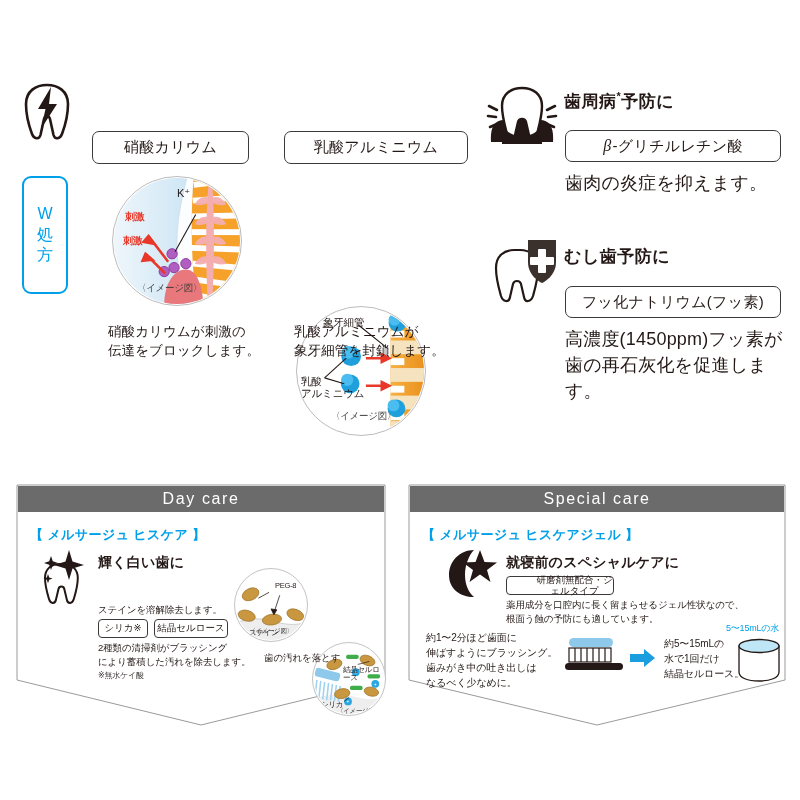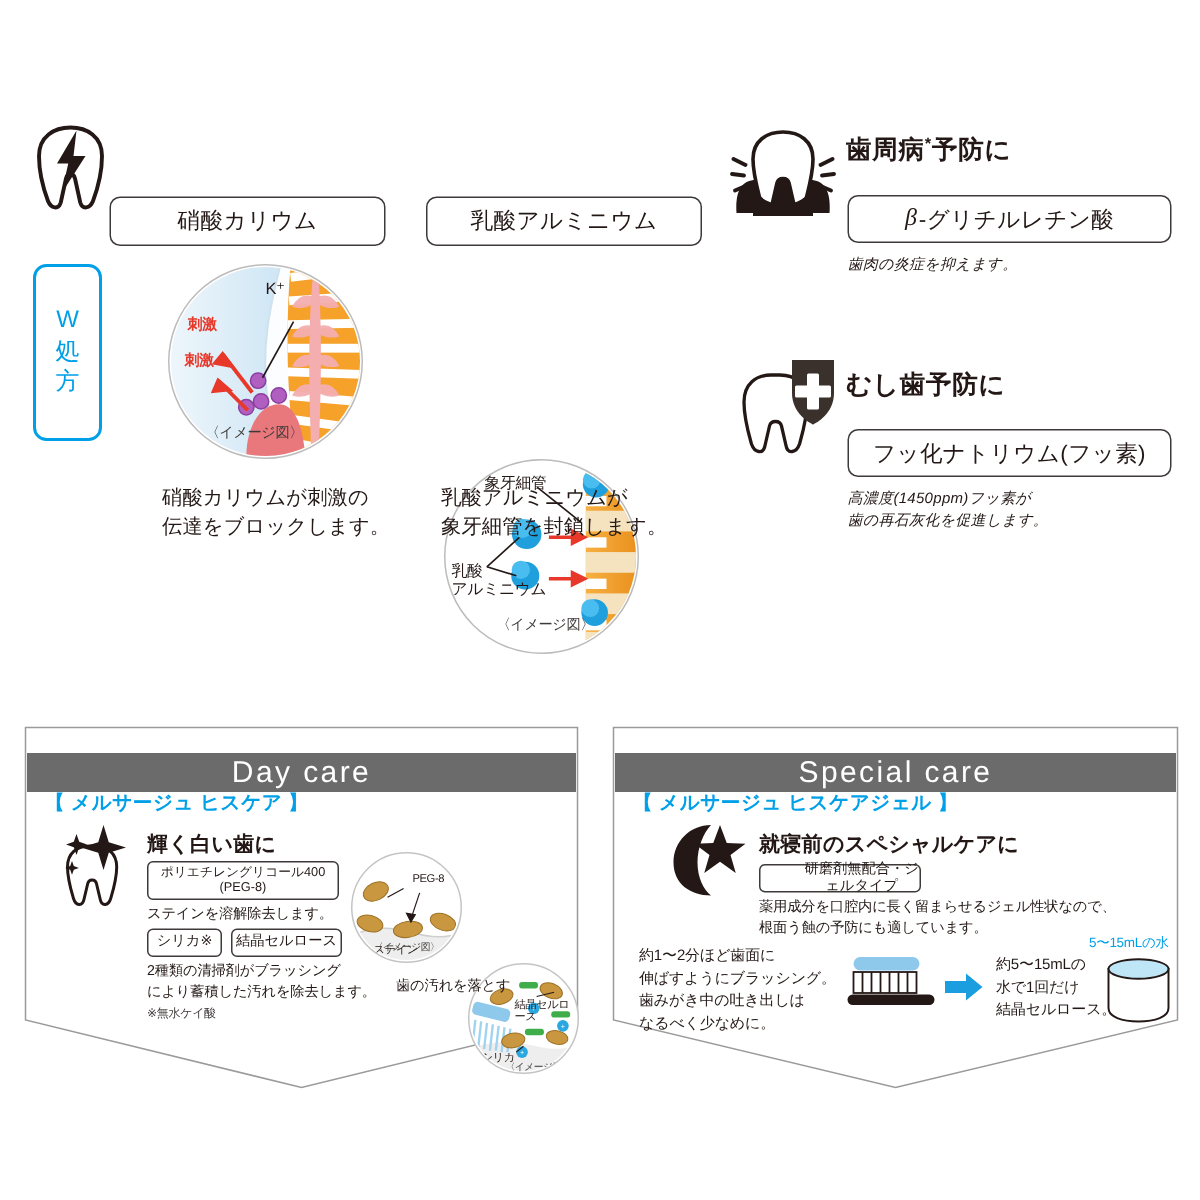--- a/index.html
+++ b/index.html
@@ -22,21 +22,21 @@
 
   .ing-box{
     border:1.4px solid #3e3a39;border-radius:7px;
     background:#fff;
     display:flex;align-items:center;justify-content:center;
     font-size:15px;letter-spacing:.3px;box-sizing:border-box;
   }
   .ing-box.italic-b{font-size:15px;}
   .ing-box.italic-b i{font-family:"Liberation Serif",serif;font-style:italic;font-size:16px;padding-right:1px;}
 
-  .desc{font-size:10px;line-height:1.45;letter-spacing:.2px;font-style:italic;}
+  .desc{font-size:18px;line-height:1.45;letter-spacing:.2px;}
 
   
   #w-badge{
     left:22px;top:176px;width:46px;height:118px;
     border:2px solid #00a0e9;border-radius:9px;background:#fff;
     display:flex;flex-direction:column;align-items:center;justify-content:center;
     color:#00a0e9;font-size:16px;line-height:1.28;font-weight:500;
     box-sizing:border-box;
   }
 
@@ -48,23 +48,22 @@
 
   .lbl{position:absolute;font-size:10px;color:#231815;letter-spacing:-.2px;line-height:1.15;}
 
   
   .panel{position:absolute;}
   .panel-outline{position:absolute;left:0;top:0;}
   .bar{
     position:absolute;left:2px;top:2px;
     background:#6b6b6b;color:#ffffff;
     display:flex;align-items:center;justify-content:center;
-    font-size:20px;letter-spacing:1.6px;font-weight:400;
+    font-size:16px;letter-spacing:1.6px;font-weight:400;
     box-sizing:border-box;
-    margin-top:16px;
   }
   .brand{
     color:#00a0e9;font-size:13px;font-weight:bold;letter-spacing:.4px;
   }
   .sub-head{font-size:14px;font-weight:bold;letter-spacing:.2px;}
   .mini-box{
     border:1.2px solid #3e3a39;border-radius:4px;background:#fff;
     display:inline-flex;align-items:center;justify-content:center;
     text-align:center;box-sizing:border-box;line-height:1.15;
   }
@@ -84,21 +83,21 @@
 <div id="top-section">
 
   <div class="abs" style="left:18px;top:82px;width:58px;height:60px;">
     <svg viewBox="0 0 58 60" width="58" height="60">
       <path d="M29 3 C18 3 8 9 8 22 C8 33 11 44 14 52 C16 57 21 58 22.5 53 L26 37 C27 33 31 33 32 37 L35.5 53 C37 58 42 57 44 52 C47 44 50 33 50 22 C50 9 40 3 29 3 Z" fill="#fff" stroke="#231815" stroke-width="2.6" stroke-linejoin="round"></path>
       <path d="M33 5 L20 27 L27.5 27 L23 47 L39 22 L31 22 Z" fill="#231815"></path>
     </svg>
   </div>
 
 
-  <div class="abs ing-box" style="left:73px;top:131px;width:184px;height:33px;">
+  <div class="abs ing-box" style="left:92px;top:131px;width:157px;height:33px;">
     <span>硝酸カリウム</span>
   </div>
 
   <div class="abs ing-box" style="left:284px;top:131px;width:184px;height:33px;">
     <span>乳酸アルミニウム</span>
   </div>
 
   <div class="abs" id="w-badge">
     <span>W</span>
     <span>処</span>
@@ -310,24 +309,20 @@
     <svg viewBox="0 0 54 56" width="54" height="56">
       <path d="M22 14 C13 14 7 19 7 28 C7 36 9.5 44 11 49 C12.5 54 17 54.5 18 49.5 L20.5 39 C21.2 35.8 25.6 35.8 26.3 39 L28.8 49.5 C29.8 54.5 34.3 54 35.8 49 C37.3 44 39.8 36 39.8 28 C39.8 19 33.8 14 24.8 14 Z" fill="#ffffff" stroke="#231815" stroke-width="2" stroke-linejoin="round"></path>
       <path d="M31 0 L34.5 11.5 L46 15 L34.5 18.5 L31 30 L27.5 18.5 L16 15 L27.5 11.5 Z" fill="#231815"></path>
       <path d="M13 6 L14.8 11.2 L20 13 L14.8 14.8 L13 20 L11.2 14.8 L6 13 L11.2 11.2 Z" fill="#231815"></path>
       <path d="M10 24 L11.2 27.4 L14.6 28.6 L11.2 29.8 L10 33.2 L8.8 29.8 L5.4 28.6 L8.8 27.4 Z" fill="#231815"></path>
     </svg>
   </div>
 
   <div class="abs sub-head" style="left:82px;top:70px;">輝く白い歯に</div>
 
-  <div class="abs mini-box" style="left:82px;top:90px;width:128px;height:26px;font-size:8.5px;flex-direction:column;">
-    <span>ポリエチレングリコール400</span>
-    <span>(PEG-8)</span>
-  </div>
   <div class="abs tiny" style="left:82px;top:119px;">ステインを溶解除去します。</div>
 
   <div class="abs mini-box" style="left:82px;top:135px;width:50px;height:19px;font-size:9.5px;">シリカ※</div>
   <div class="abs mini-box" style="left:138px;top:135px;width:74px;height:19px;font-size:9.5px;">結晶セルロース</div>
 
   <div class="abs tiny" style="left:82px;top:157px;white-space:pre-line;">2種類の清掃剤がブラッシング
 により蓄積した汚れを除去します。</div>
   <div class="abs tiny8" style="left:82px;top:186px;">※無水ケイ酸</div>
 
   <div class="abs smcircle" style="left:218px;top:84px;">

